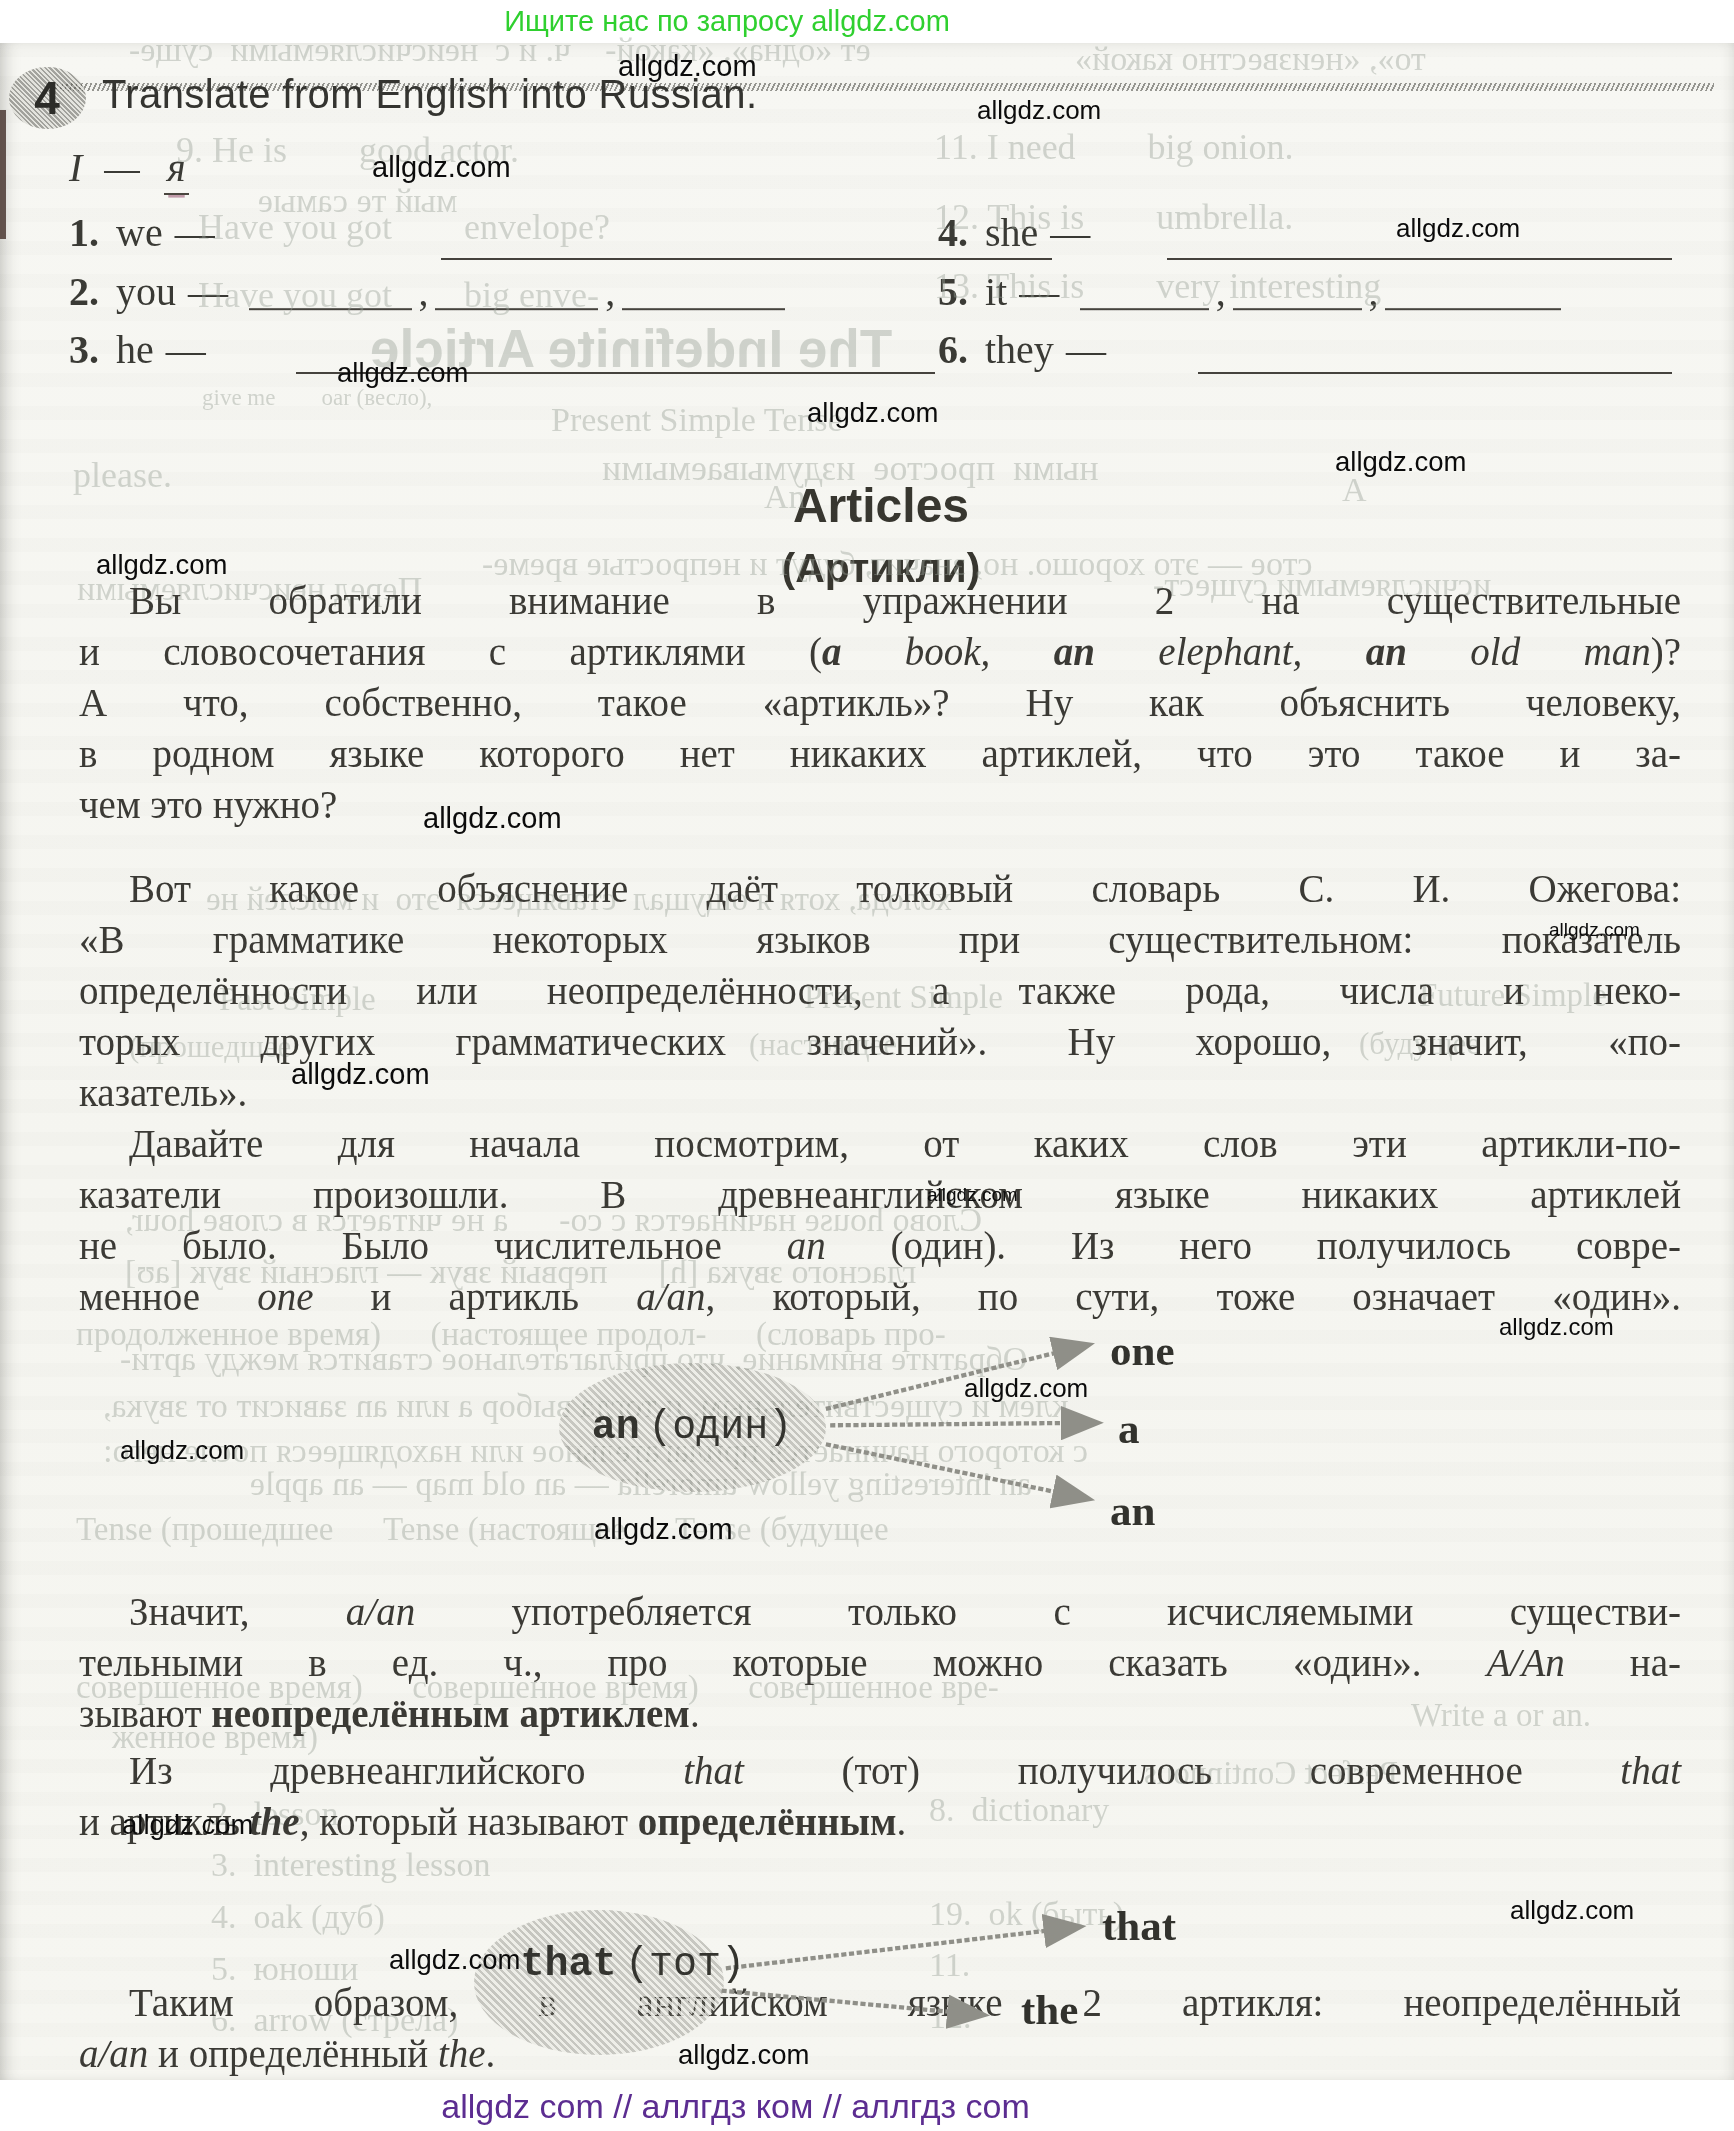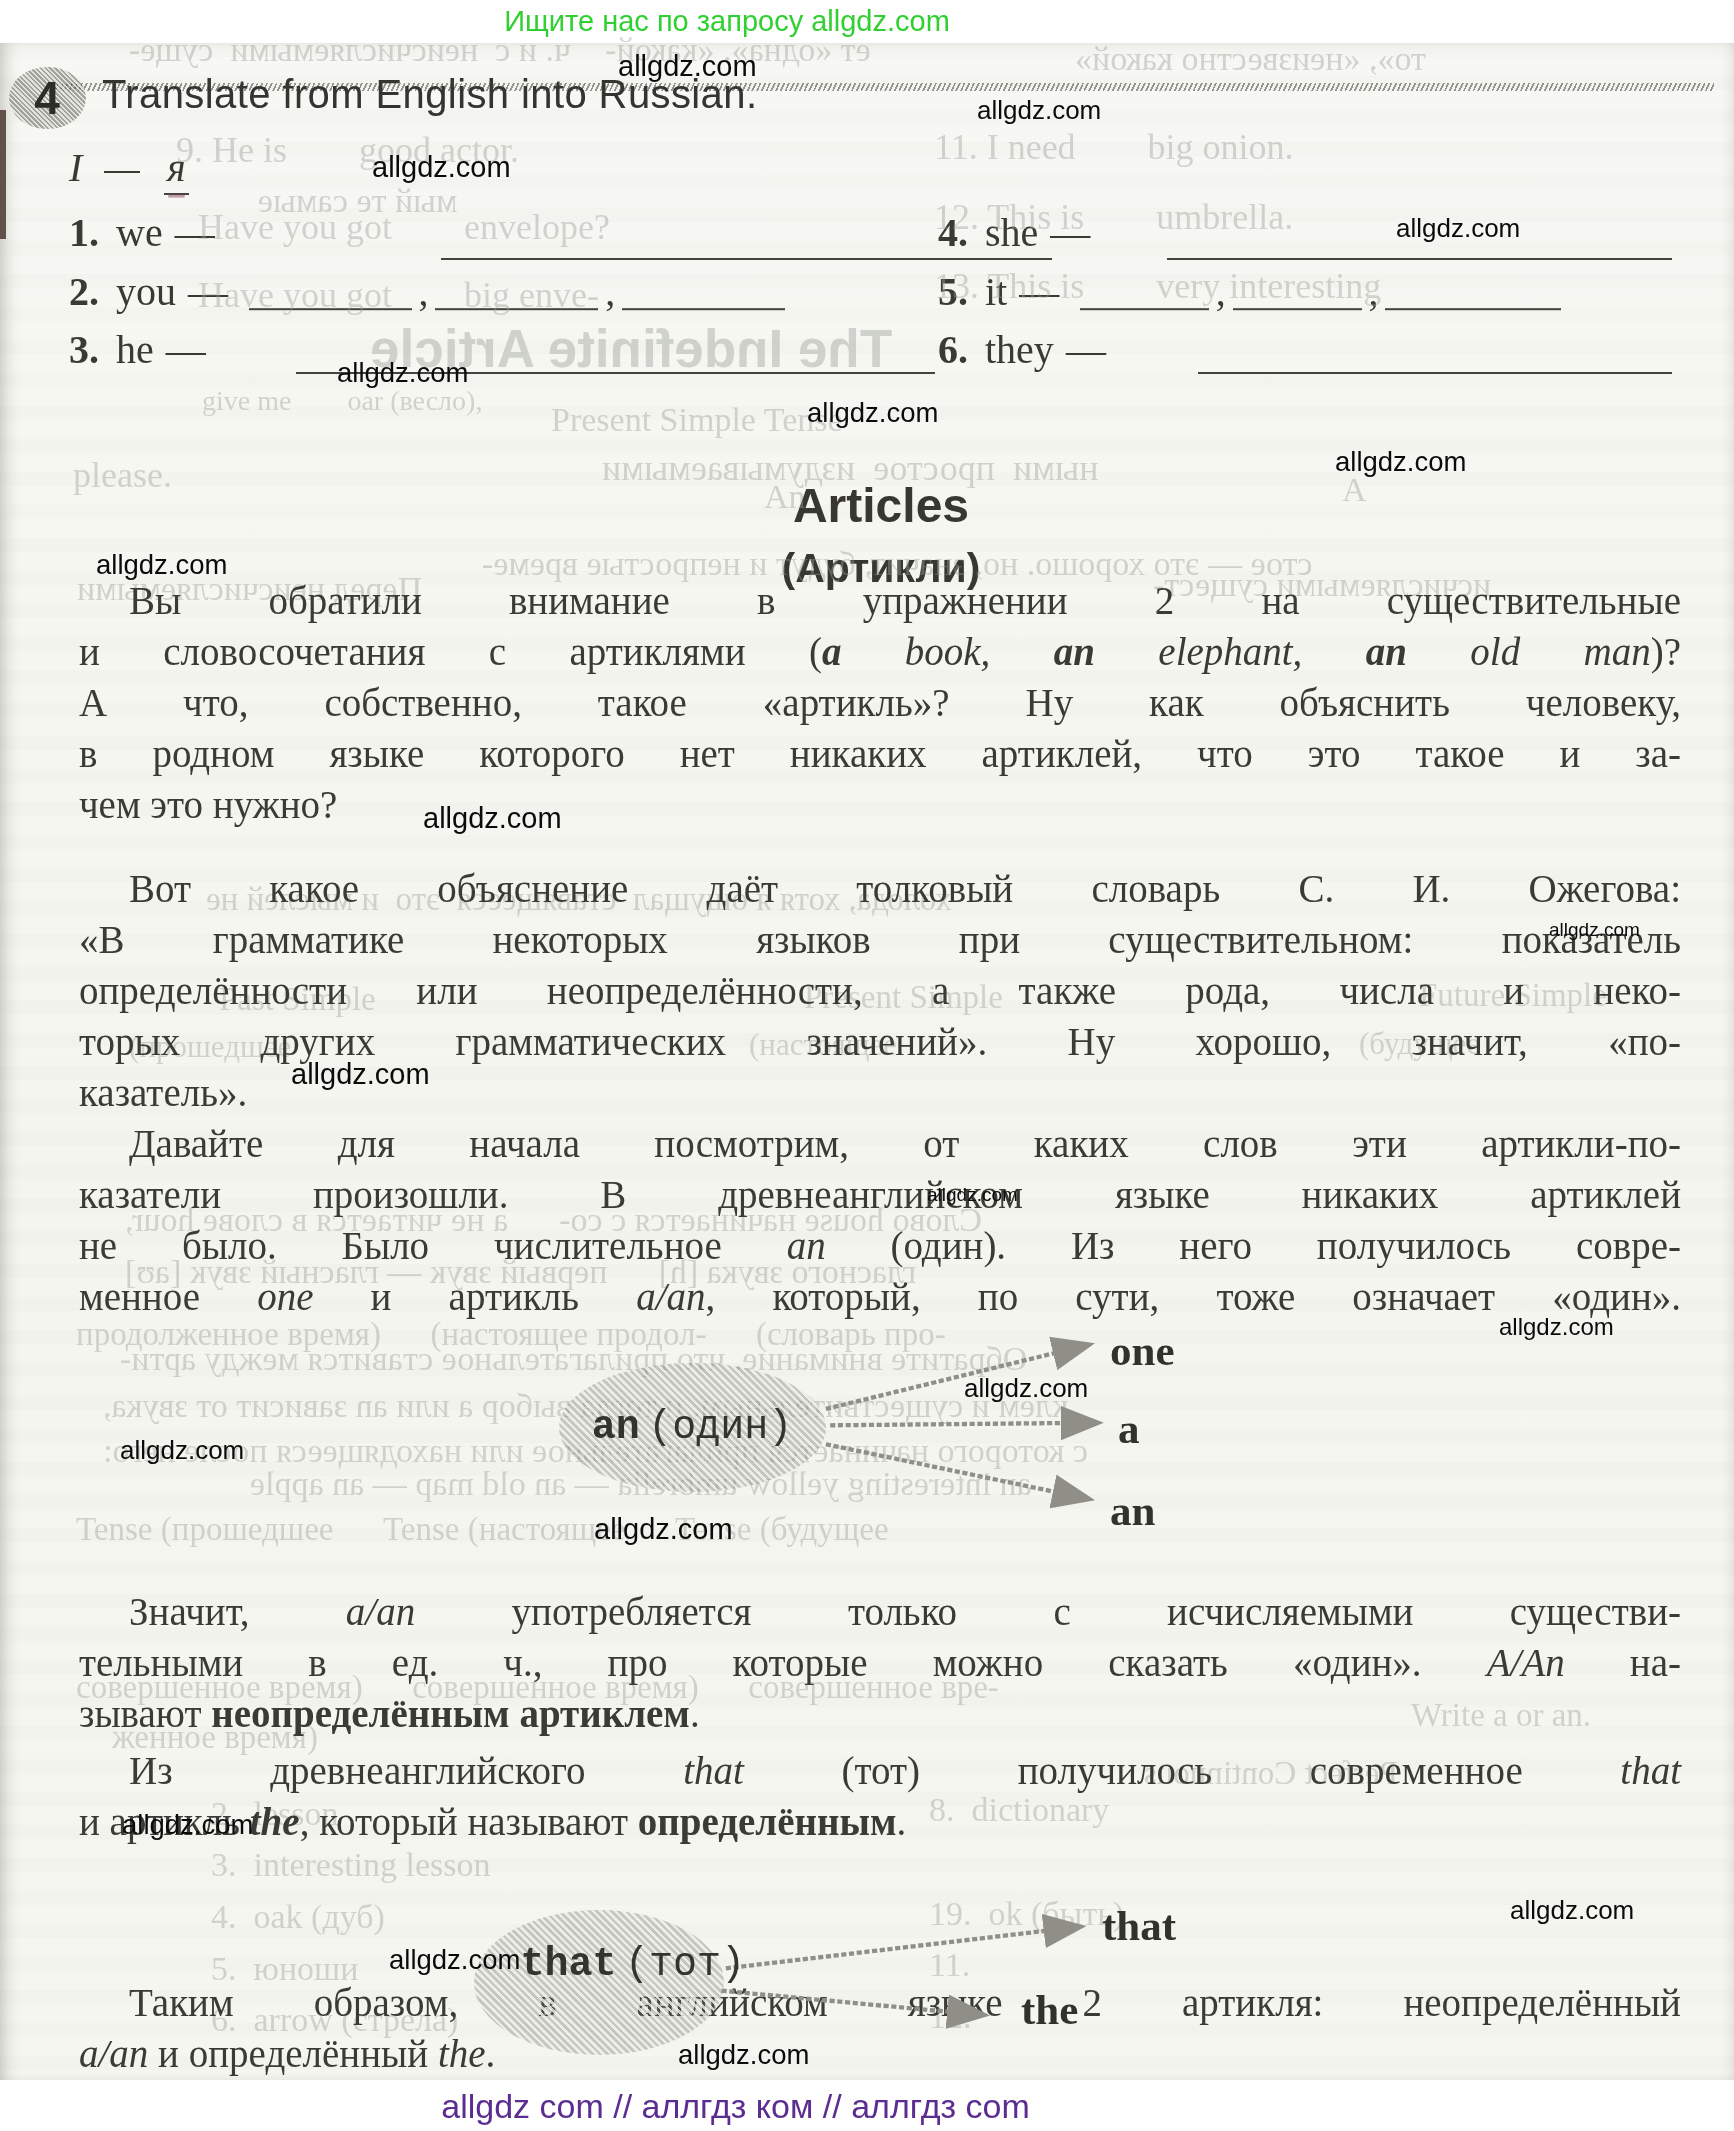--- a/index.html
+++ b/index.html
@@ -72,21 +72,21 @@
         <div class="ghost mir" style="left: 129px; top: -12px; font-size: 34px;">ет «одна», «какой-    ч. и с  неисчисляемыми  суще-</div>
         <div class="ghost mir" style="left: 1075px; top: -3.4px; font-size: 34px;">то», «неизвестно какой»</div>
         <div class="ghost" style="left: 176px; top: 86px; font-size: 36px;">9. He is        good actor.</div>
         <div class="ghost" style="left: 934px; top: 83px; font-size: 36px;">11. I need        big onion.</div>
         <div class="ghost mir" style="left: 258px; top: 139px; font-size: 34px;">мый те самые</div>
         <div class="ghost" style="left: 198px; top: 163px; font-size: 36px;">Have you got        envelope?</div>
         <div class="ghost" style="left: 934px; top: 153px; font-size: 36px;">12. This is        umbrella.</div>
         <div class="ghost" style="left: 198px; top: 231px; font-size: 36px;">Have you got        big enve-</div>
         <div class="ghost" style="left: 934px; top: 222px; font-size: 36px;">13. This is        very interesting</div>
         <div class="ghost mir gb gsans" style="left: 370px; top: 275px; font-size: 53px;">The Indefinite Article</div>
-        <div class="ghost" style="left: 202px; top: 342px; font-size: 28px;">give me        oar (весло),</div>
+        <div class="ghost" style="left: 202px; top: 342px; font-size: 23px;">give me        oar (весло),</div>
         <div class="ghost" style="left: 73px; top: 411px; font-size: 36px;">please.</div>
         <div class="ghost" style="left: 551px; top: 358px; font-size: 34px;">Present Simple Tense</div>
         <div class="ghost" style="left: 764px; top: 435px; font-size: 34px;">An</div>
         <div class="ghost" style="left: 1342px; top: 428px; font-size: 34px;">A</div>
         <div class="ghost mir" style="left: 602px; top: 404px; font-size: 36px;">ными  простое  издумываемыми</div>
         <div class="ghost mir" style="left: 482px; top: 502px; font-size: 34px;">стое — это хорошо. но, значит, будут и непростые време-</div>
         <div class="ghost mir" style="left: 77px; top: 527px; font-size: 34px;">Перед неисчисляемыми</div>
         <div class="ghost mir" style="left: 1153px; top: 523px; font-size: 34px;">исчисляемыми сущест-</div>
         <div class="ghost mir" style="left: 206px; top: 838px; font-size: 33px;">холода, хотя я ощущал  ставящееся  это  и мыслей не</div>
         <div class="ghost" style="left: 219px; top: 938px; font-size: 33px;">Past Simple</div>

